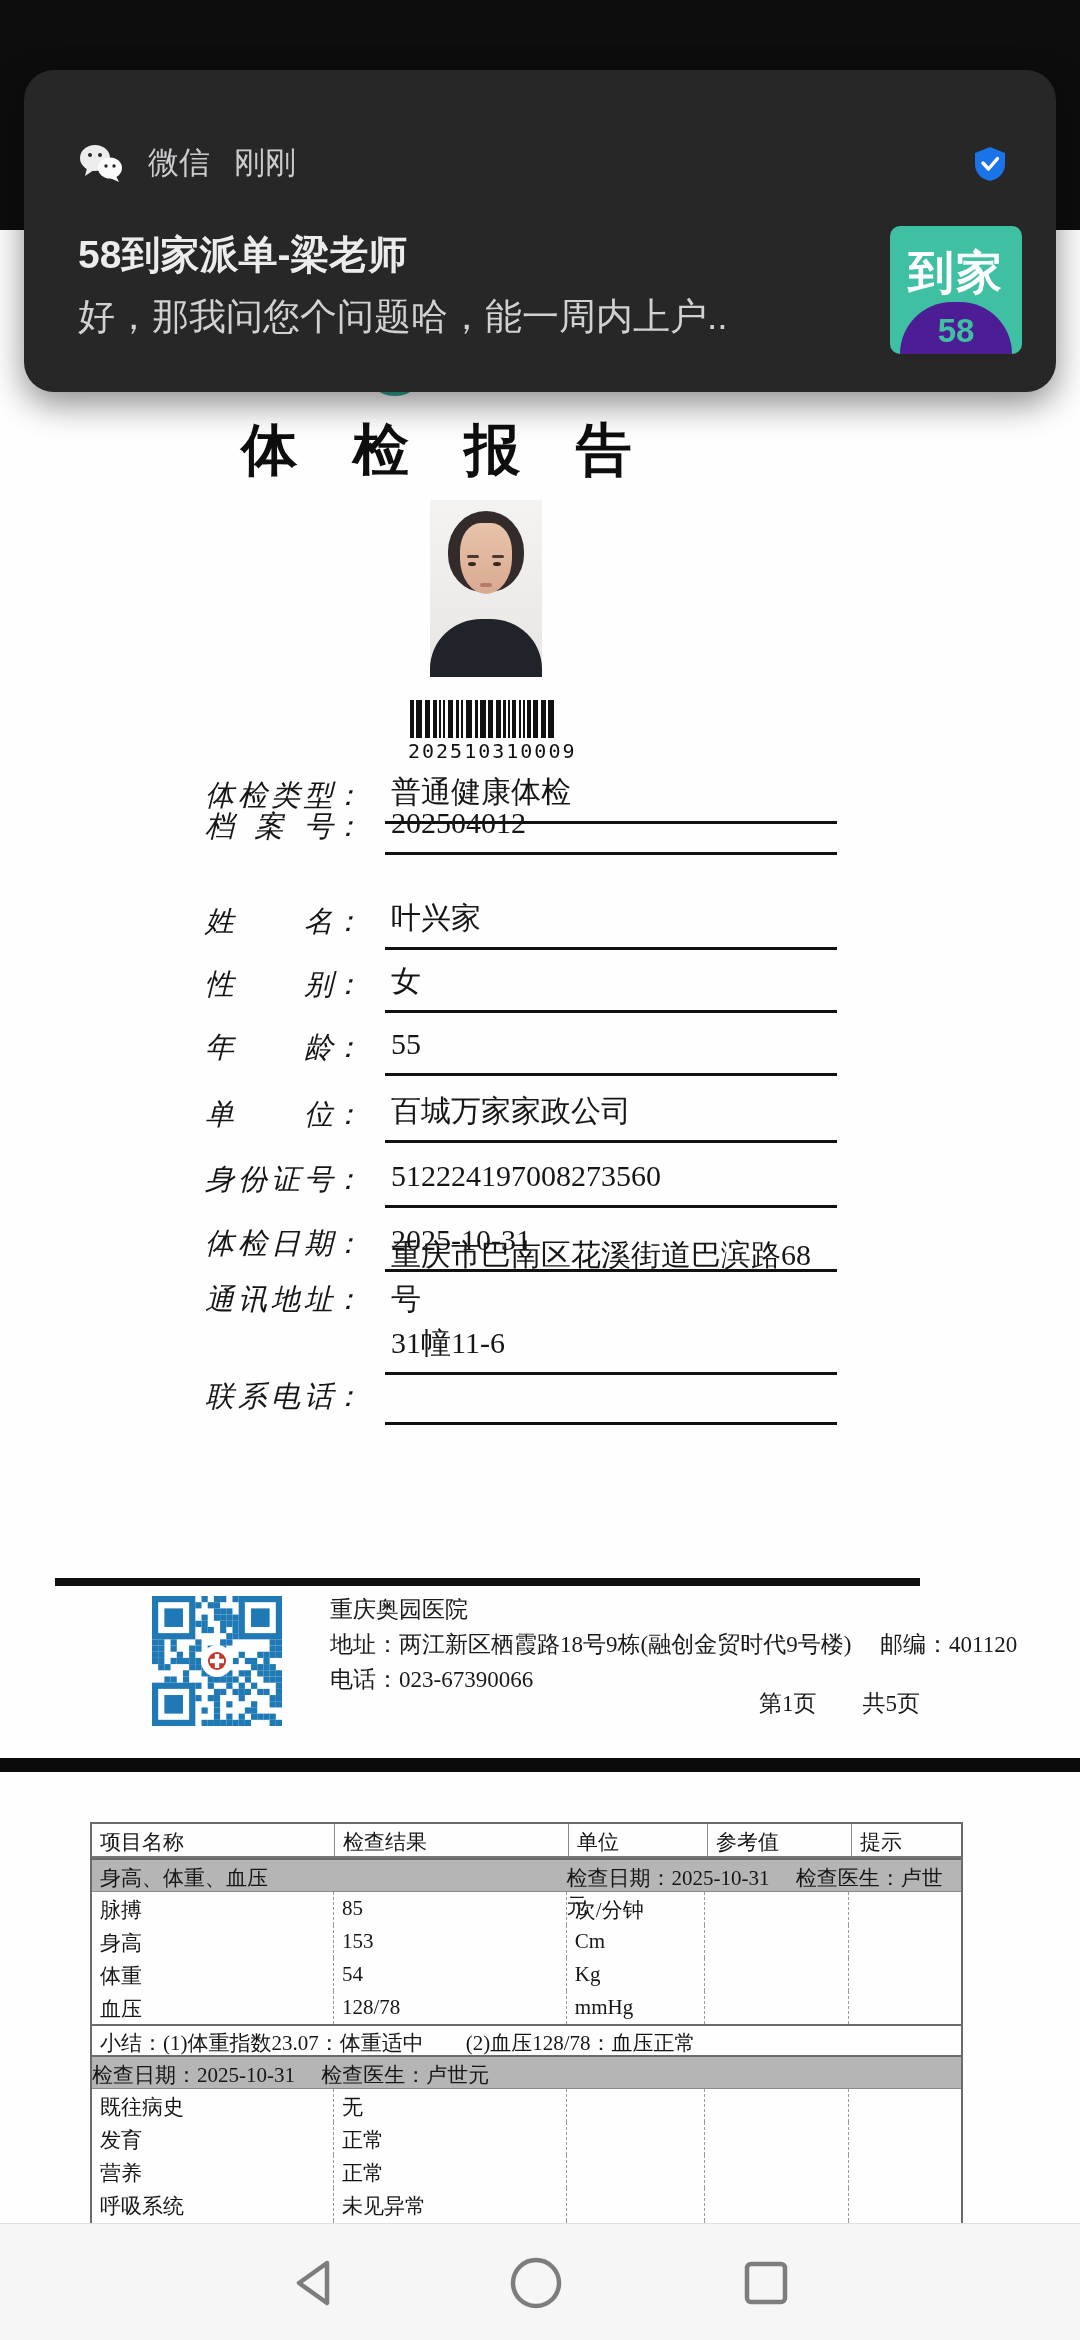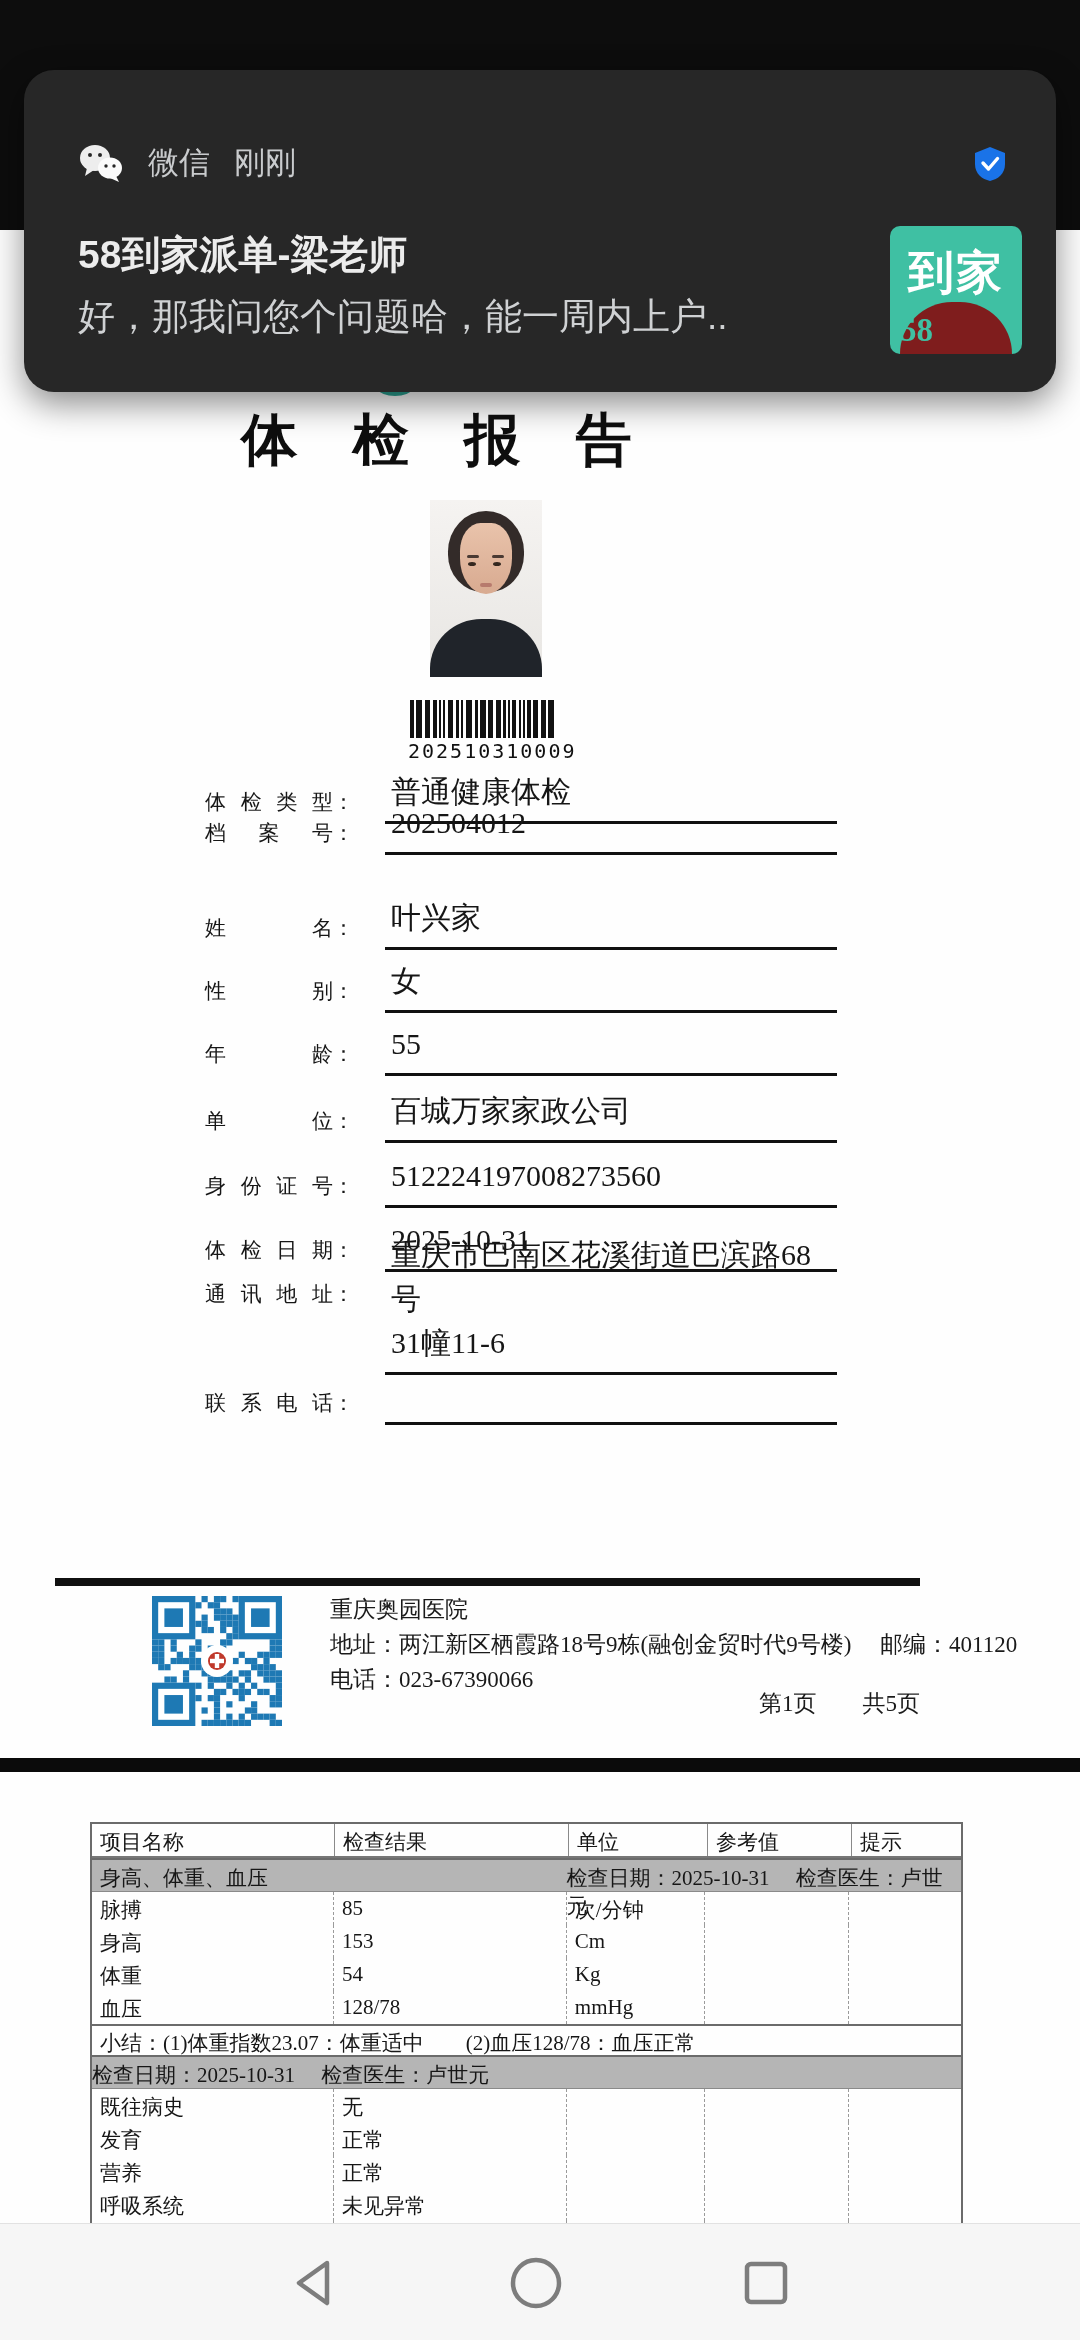--- a/index.html
+++ b/index.html
@@ -8,21 +8,21 @@
 
   
   .page1{position:absolute;top:230px;left:0;width:1080px;height:1528px;background:#fefefe;}
   .doc{font-family:"Liberation Serif","DejaVu Serif",serif;color:#161616;}
 
   
   .mini-logo{position:absolute;left:364px;top:104px;width:62px;height:62px;border-radius:50%;
              background:#fff;border:5px solid #2ba393;box-sizing:border-box;}
   .mini-logo .inner{position:absolute;left:7px;top:7px;width:38px;height:38px;border-radius:50%;background:#c0392b;}
 
-  .report-title{position:absolute;left:0;top:173px;width:893px;text-align:center;
+  .report-title{position:absolute;left:0;top:183px;width:893px;text-align:center;
                 font-size:56px;font-weight:bold;letter-spacing:20px;color:#0e0e0e;
                 font-family:"Liberation Sans",sans-serif;}
 
   
   .photo{position:absolute;left:430px;top:270px;width:112px;height:177px;overflow:hidden;
          background:linear-gradient(#f5f3f1,#e8e6e3);}
   .photo .hair{position:absolute;top:6%;left:16%;width:68%;height:46%;background:#332b29;border-radius:50% 50% 46% 46%;}
   .photo .face{position:absolute;top:13%;left:27%;width:46%;height:40%;
                background:linear-gradient(#e9c3ab,#d8aa90);border-radius:46% 46% 58% 58%;}
   .photo .brow{position:absolute;width:12px;height:3px;background:#4a3a33;border-radius:2px;top:31%;}
@@ -31,21 +31,21 @@
   .photo .body{position:absolute;bottom:0;left:0;width:100%;height:33%;background:#20242a;
                border-radius:46% 46% 0 0 / 85% 85% 0 0;}
 
   
   .barcode{position:absolute;left:408px;top:470px;width:150px;height:60px;text-align:center;}
   .barcode svg{display:block;}
   .barcode-num{font-family:"DejaVu Sans Mono",monospace;font-size:20px;letter-spacing:2px;color:#111;margin-top:1px;}
 
   
   .f-row{position:absolute;left:205px;width:640px;}
-  .f-label-wrap{position:absolute;left:0;bottom:8px;font-size:21px;white-space:nowrap;}
+  .f-label-wrap{position:absolute;left:0;bottom:8px;font-size:29px;white-space:nowrap;font-style:italic;}
   .f-label{display:inline-block;width:128px;text-align:justify;text-align-last:justify;}
   .f-line{position:absolute;left:180px;bottom:0;width:452px;border-bottom:3px solid #111;}
   .f-value{position:absolute;left:186px;bottom:10px;width:446px;font-size:30px;line-height:44px;}
   .f-row.multi .f-label-wrap{bottom:auto;top:2px;}
 
   
   .f-rule{position:absolute;left:55px;top:1348px;width:865px;height:8px;background:#101010;}
   .qr{position:absolute;left:152px;top:1366px;width:130px;height:130px;}
   .hospital{position:absolute;left:330px;top:1362px;font-size:23px;line-height:35px;color:#1a1a1a;}
   .pageinfo{position:absolute;left:640px;top:1458px;width:280px;text-align:right;font-size:23px;color:#1a1a1a;}
@@ -74,21 +74,21 @@
   .n-head{position:absolute;left:54px;top:72px;display:flex;align-items:center;gap:24px;
           font-size:31px;color:#c9cbcd;}
   .n-shield{position:absolute;right:49px;top:76px;}
   .n-title{position:absolute;left:54px;top:158px;font-size:39px;font-weight:bold;color:#ececec;}
   .n-body{position:absolute;left:54px;top:222px;width:780px;font-size:37px;color:#cfd1d3;
           white-space:nowrap;overflow:hidden;}
   .n-appicon{position:absolute;left:866px;top:156px;width:132px;height:128px;border-radius:10px;
              background:#3fc0a3;overflow:hidden;}
   .n-appicon .zh{position:absolute;top:16px;width:100%;text-align:center;font-size:46px;font-weight:bold;color:#fff;letter-spacing:2px;}
   .n-appicon .dome{position:absolute;bottom:0;left:50%;transform:translateX(-50%);width:112px;height:52px;
-                   background:#7f1d1d;border-radius:56px 56px 0 0;text-align:left;font-family:Liberation Serif, serif;}
+                   background:#4c1d95;border-radius:56px 56px 0 0;text-align:center;}
   .n-appicon .dome span{display:inline-block;margin-top:10px;font-size:33px;font-weight:bold;color:#3fc0a3;}
 
   
   .navbar{position:absolute;top:2223px;left:0;width:1080px;height:117px;background:#f6f6f6;border-top:1px solid #e2e2e2;}
   .nav-btn{position:absolute;top:0;width:160px;height:117px;display:flex;align-items:center;justify-content:center;}
 </style>
 </head>
 <body>
 
 <div class="screen">

